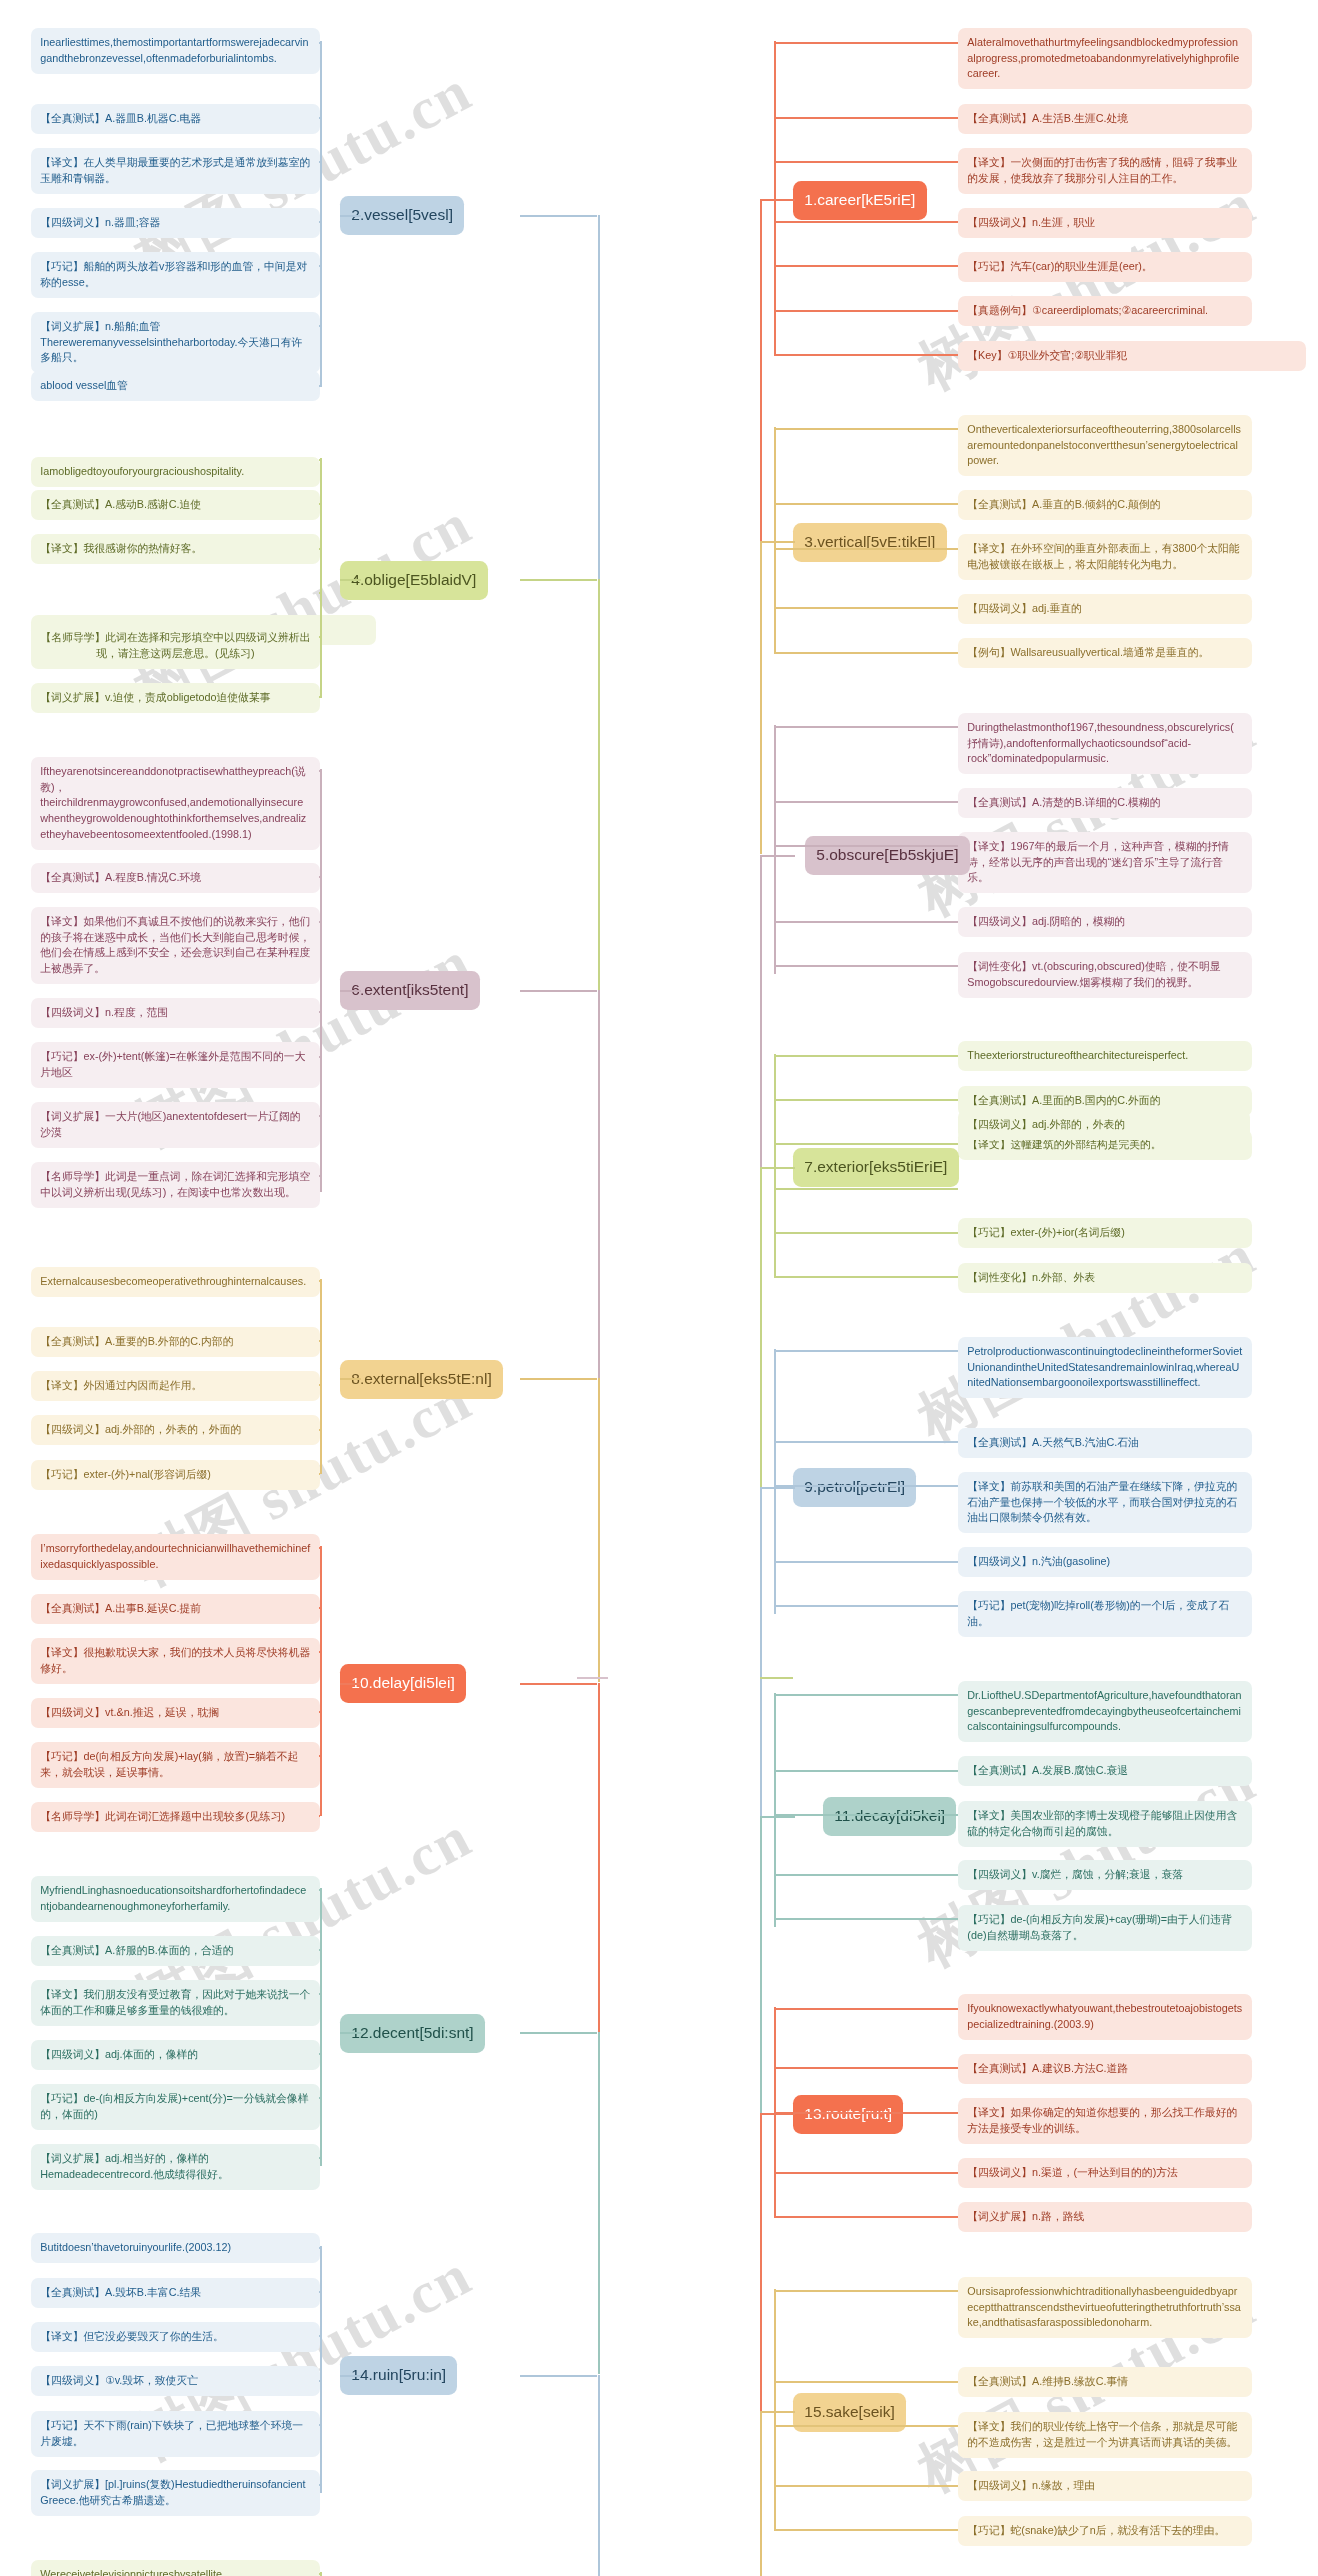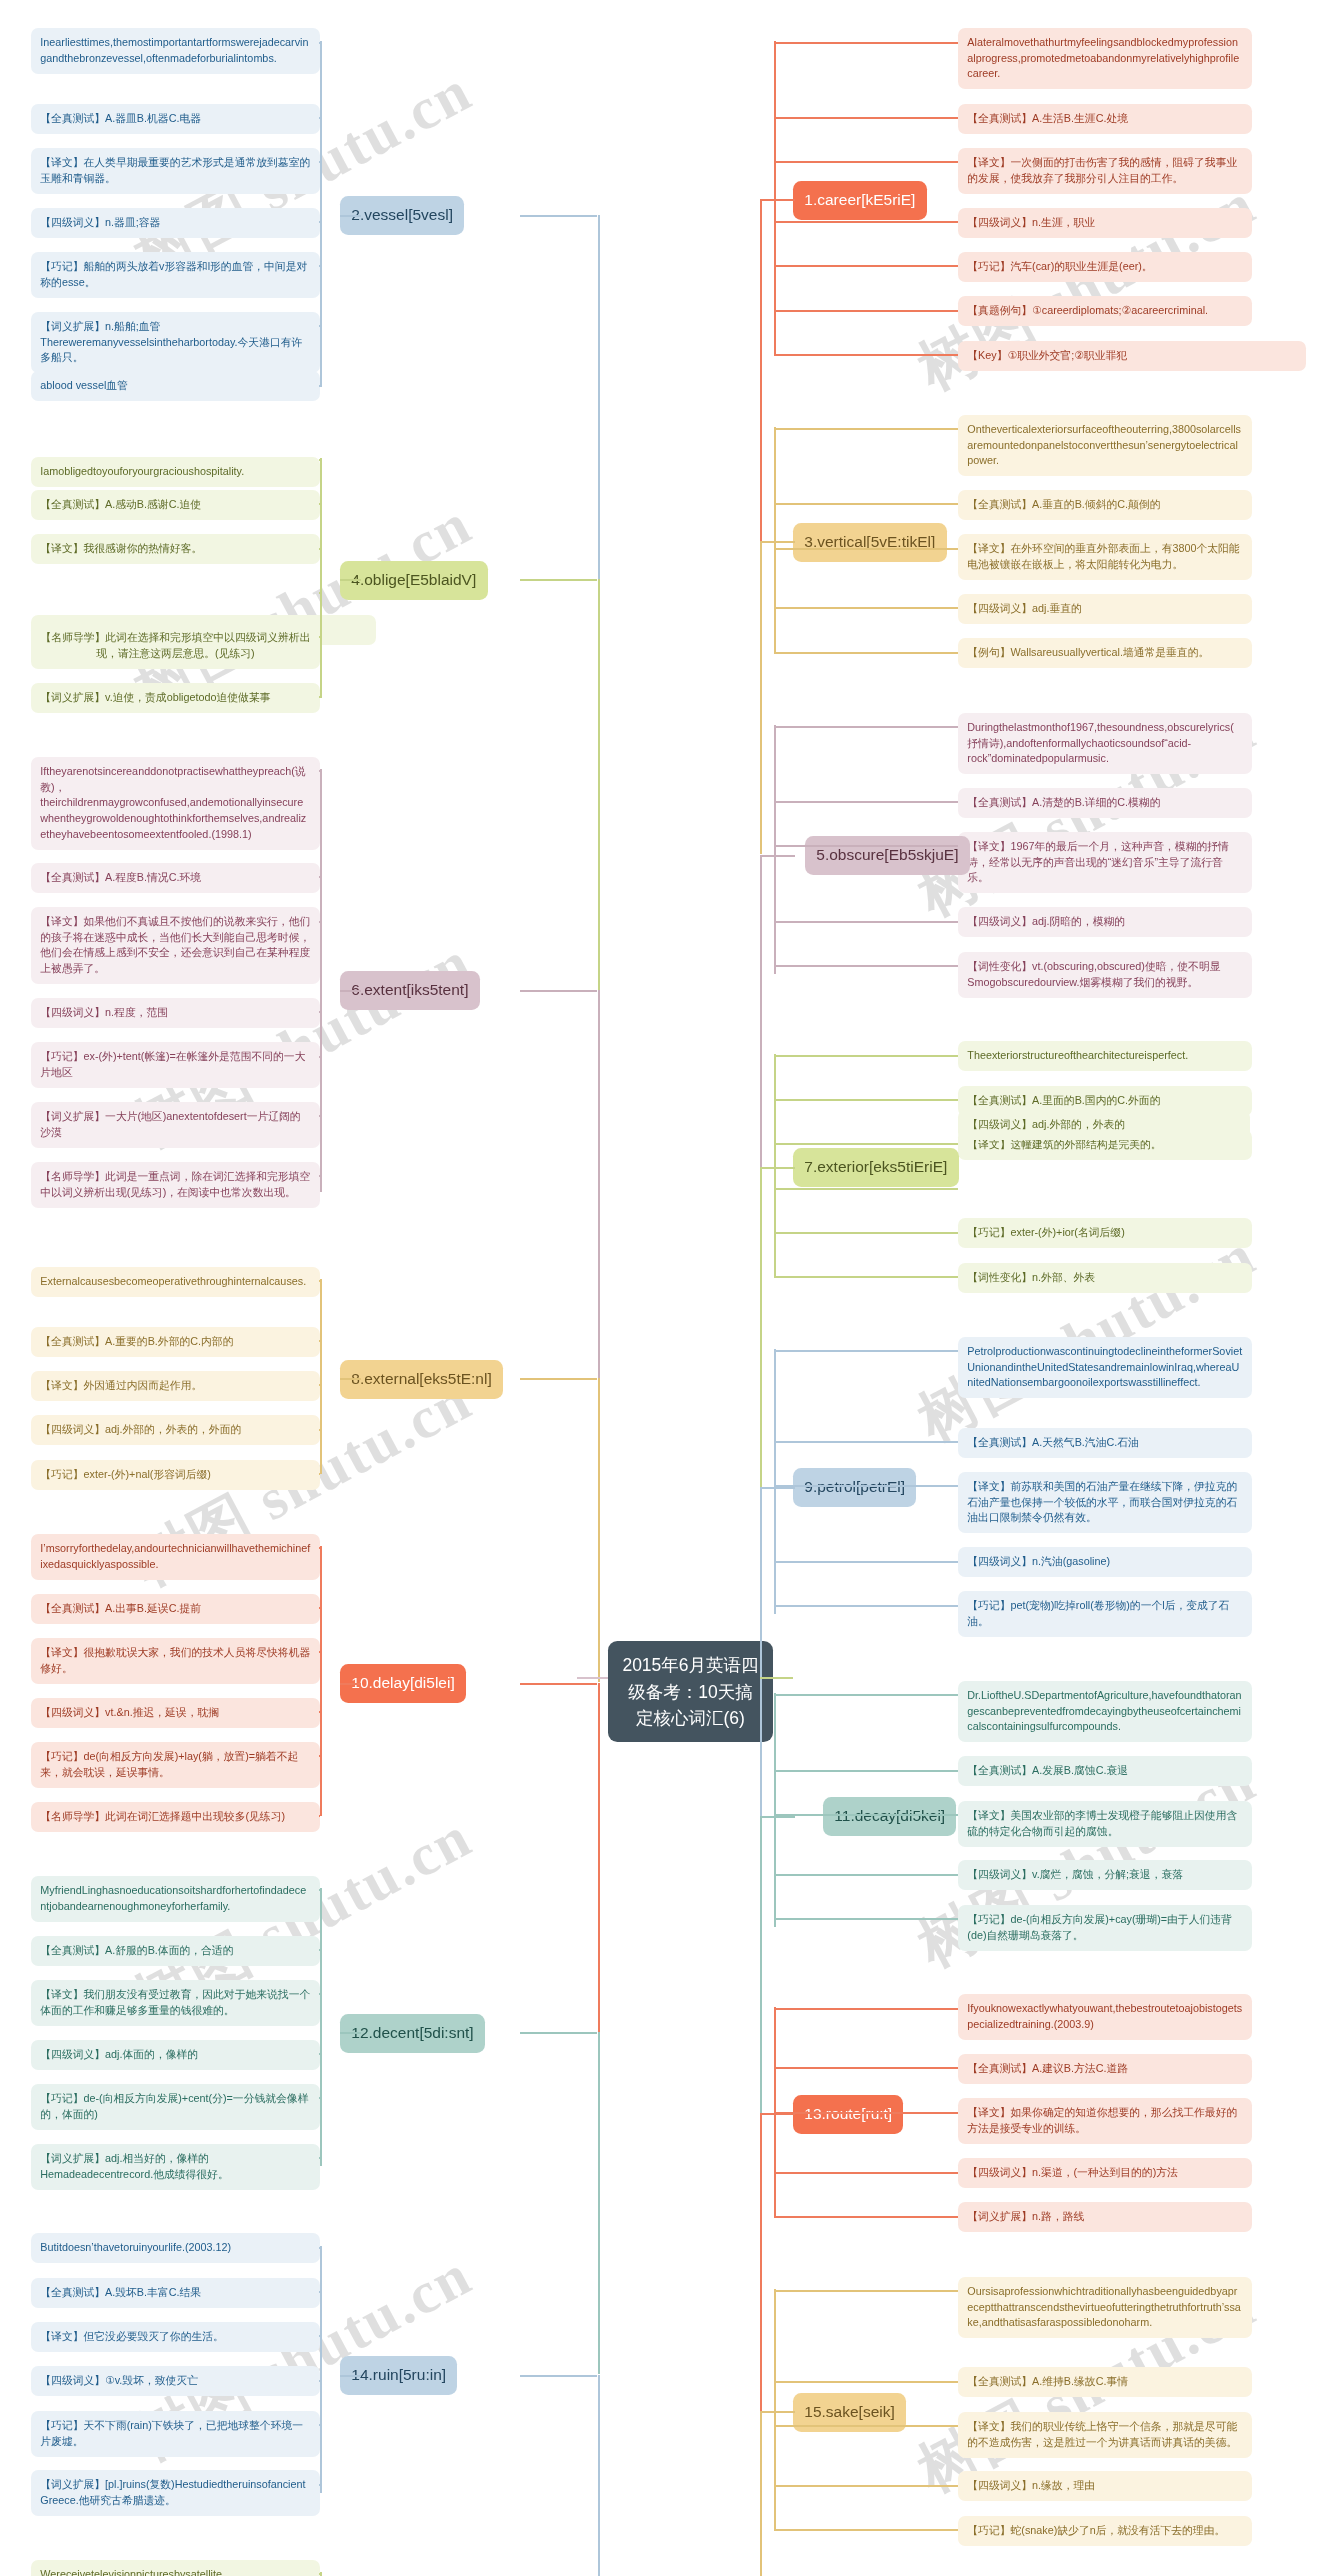--- a/index.html
+++ b/index.html
@@ -315,21 +315,20 @@
       <div class="hbar" style="top: 2485px; background: rgb(226, 195, 121); left: 774px; width: 184px;"></div>
       <div class="hbar" style="top: 2529px; background: rgb(226, 195, 121); left: 774px; width: 184px;"></div>
       <div class="hbar" style="top: 2411px; background: rgb(226, 195, 121); left: 774px; width: 20.6px;"></div>
     </div>
     <div class="c-olive">
       <div class="node leaf" style="left: 31px; top: 2560px; width: 289px;">Wereceivetelevisionpicturesbysatellite.</div>
       <div class="vbar" style="left: 320px; top: 2572px; height: 135px; background: rgb(197, 212, 135);"></div>
       <div class="hbar" style="top: 2573px; background: rgb(197, 212, 135); left: 319px; width: 1px;"></div>
     </div>
     <div class="c-plum"></div>
-    <div class="node root" style="width: 165px; left: 608px; top: 1641px;">2015年6月英语四级备考：10天搞定核心词汇(6)</div>
     <div class="hbar" style="top: 199px; background: rgb(239, 123, 92); left: 760px; width: 33px;"></div>
     <div class="hbar" style="top: 541px; background: rgb(226, 195, 121); left: 760px; width: 33px;"></div>
     <div class="hbar" style="top: 855px; background: rgb(201, 176, 187); left: 760px; width: 33px;"></div>
     <div class="hbar" style="top: 1167px; background: rgb(197, 212, 135); left: 760px; width: 33px;"></div>
     <div class="hbar" style="top: 1487px; background: rgb(174, 198, 218); left: 760px; width: 33px;"></div>
     <div class="hbar" style="top: 1816px; background: rgb(156, 198, 189); left: 760px; width: 33px;"></div>
     <div class="hbar" style="top: 2113px; background: rgb(239, 123, 92); left: 760px; width: 33px;"></div>
     <div class="hbar" style="top: 2411px; background: rgb(226, 195, 121); left: 760px; width: 33px;"></div>
     <div class="vbar" style="left: 760px; top: 199px; height: 342px; background: rgb(239, 123, 92);"></div>
     <div class="vbar" style="left: 760px; top: 541px; height: 313px; background: rgb(226, 195, 121);"></div>

